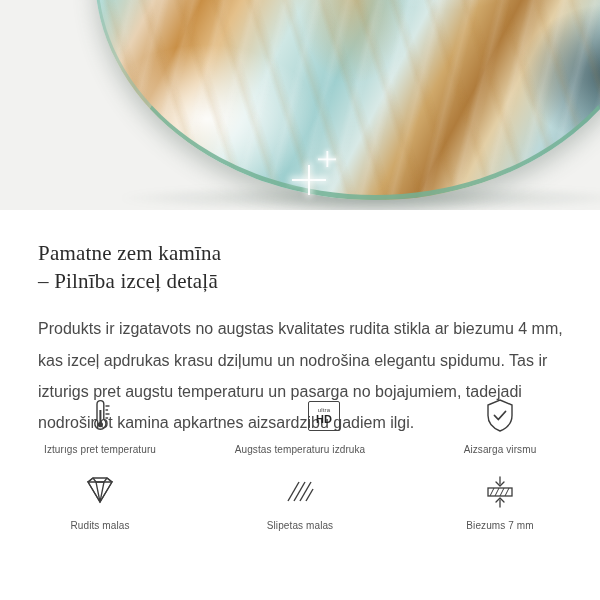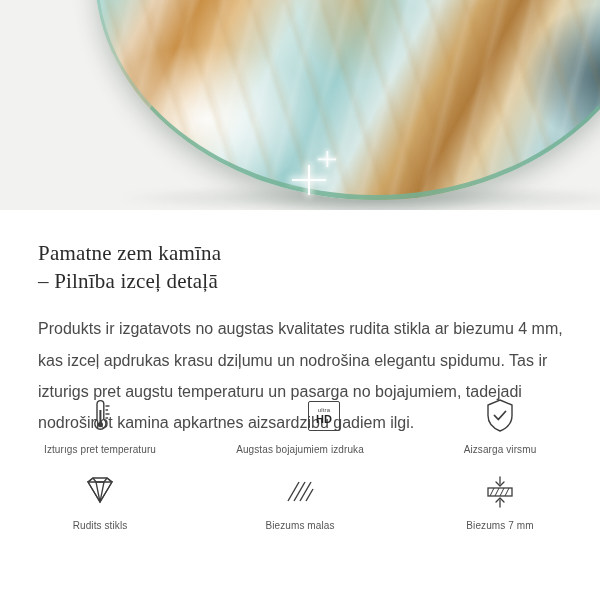--- a/index.html
+++ b/index.html
@@ -293,21 +293,21 @@
       <div class="feature-label">Izturıgs pret temperaturu</div>
     </div>
 
     <div class="feature">
       <div class="feature-icon">
         <div class="hd-badge">
           <span class="u">ultra</span>
           <span class="hd">HD</span>
         </div>
       </div>
-      <div class="feature-label">Augstas bojajumiem izdruka</div>
+      <div class="feature-label">Augstas temperaturu izdruka</div>
     </div>
 
     <div class="feature">
       <div class="feature-icon">
         <svg width="34" height="38" viewBox="0 0 34 38" fill="none" stroke="#3d3d3d" stroke-width="1.4">
           <path d="M17 3 L29 8 v10.5 c0 8 -6 13 -12 15.5 c-6 -2.5 -12 -7.5 -12 -15.5 V8 Z"></path>
           <path d="M11.5 18.5 l3.8 4 l7.2 -8" stroke-width="1.8" stroke-linecap="round" stroke-linejoin="round"></path>
         </svg>
       </div>
       <div class="feature-label">Aizsarga virsmu</div>
@@ -316,33 +316,33 @@
     <div class="feature">
       <div class="feature-icon">
         <svg width="38" height="34" viewBox="0 0 38 34" fill="none" stroke="#3d3d3d" stroke-width="1.3">
           <path d="M7 7 h24 l-12 20 Z"></path>
           <path d="M7 7 l5 -4 h14 l5 4"></path>
           <path d="M12 3 l-5 4 l12 20 l12 -20 l-5 -4"></path>
           <path d="M12 3 l3 4 h8 l3 -4"></path>
           <path d="M15 7 l4 20 l4 -20"></path>
         </svg>
       </div>
-      <div class="feature-label">Rudits stikls</div>
+      <div class="feature-label">Rudits malas</div>
     </div>
 
     <div class="feature">
       <div class="feature-icon">
         <svg width="36" height="32" viewBox="0 0 36 32" fill="none" stroke="#3d3d3d" stroke-width="1.4">
           <path d="M6 25 L17 6"></path>
           <path d="M12 25 L23 6"></path>
           <path d="M18 25 L29 6"></path>
           <path d="M24 25 L31 13"></path>
         </svg>
       </div>
-      <div class="feature-label">Biezums malas</div>
+      <div class="feature-label">Slipetas malas</div>
     </div>
 
     <div class="feature">
       <div class="feature-icon">
         <svg width="36" height="36" viewBox="0 0 36 36" fill="none" stroke="#3d3d3d" stroke-width="1.3">
           <path d="M18 3 v7" stroke-linecap="round"></path>
           <path d="M14 8 l4 4 l4 -4" stroke-linecap="round" stroke-linejoin="round"></path>
           <path d="M18 33 v-7" stroke-linecap="round"></path>
           <path d="M14 28 l4 -4 l4 4" stroke-linecap="round" stroke-linejoin="round"></path>
           <rect x="6" y="14" width="24" height="8"></rect>

